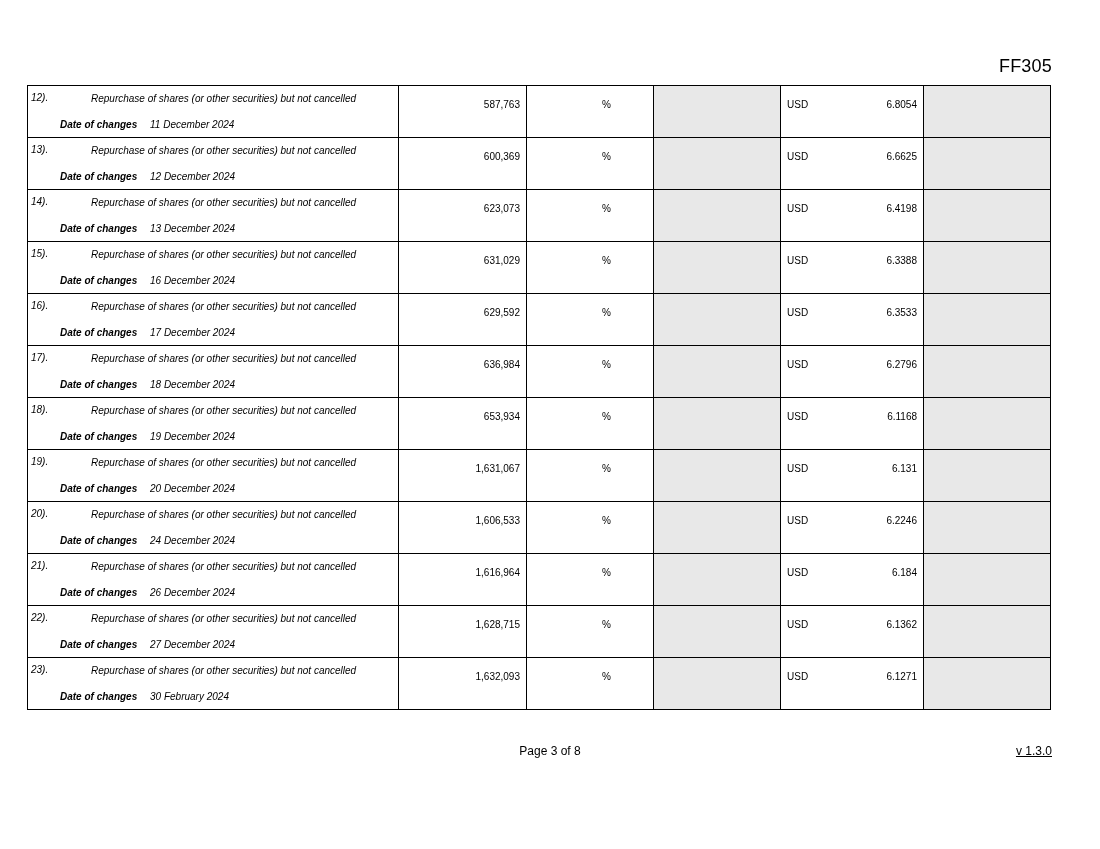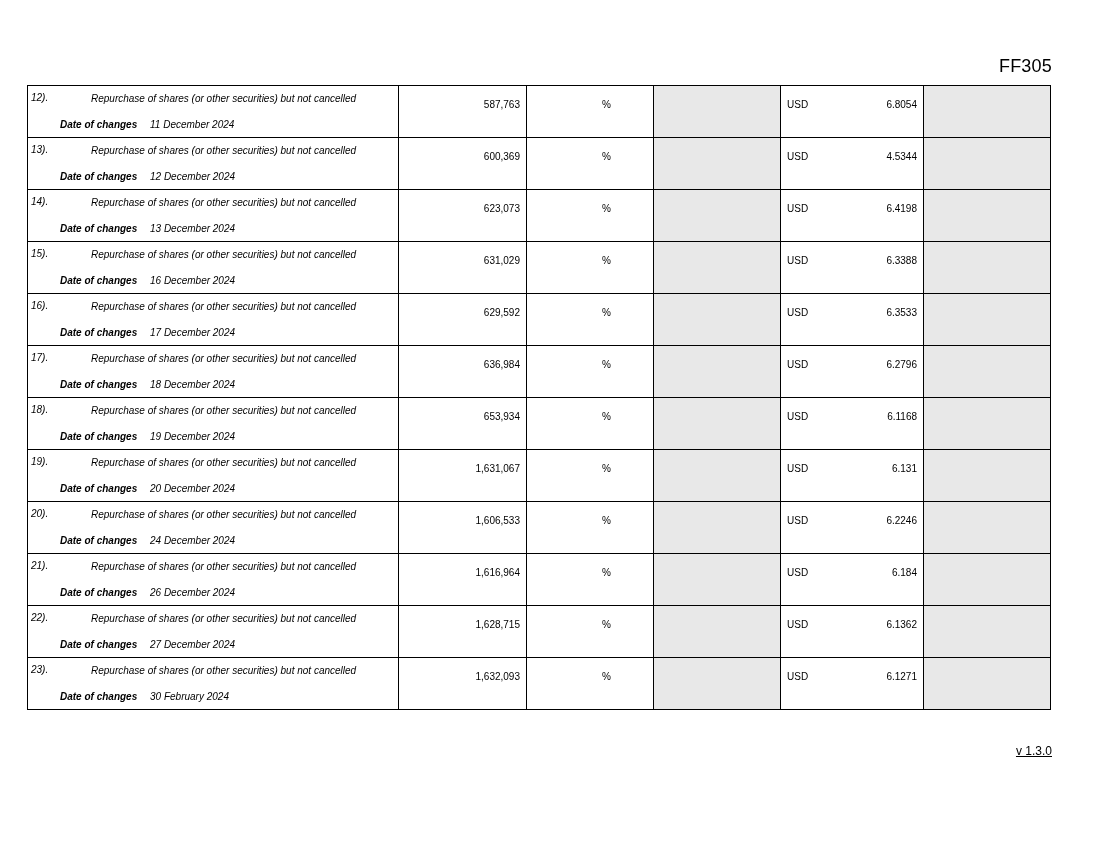--- a/index.html
+++ b/index.html
@@ -186,21 +186,21 @@
             <div class="cell-inner">
               <span class="pct">%</span>
             </div>
           </td>
           <td class="col-shaded1 shaded">
             <div class="cell-inner"></div>
           </td>
           <td class="col-cur">
             <div class="cell-inner">
               <span class="cur-code">USD</span>
-              <span class="cur-val">4.5344</span>
+              <span class="cur-val">6.6625</span>
             </div>
           </td>
           <td class="col-shaded2 shaded">
             <div class="cell-inner"></div>
           </td>
         </tr>
         <tr>
           <td class="col-desc">
             <div class="cell-inner">
               <span class="idx">14).</span>
@@ -516,15 +516,16 @@
               <span class="cur-val">6.1271</span>
             </div>
           </td>
           <td class="col-shaded2 shaded">
             <div class="cell-inner"></div>
           </td>
         </tr>
       </tbody>
   </table>
 
+  <div class="footer-page">Page 3 of 8</div>
   <div class="footer-version">v 1.3.0</div>
 
 </div>
 
 </body></html>

